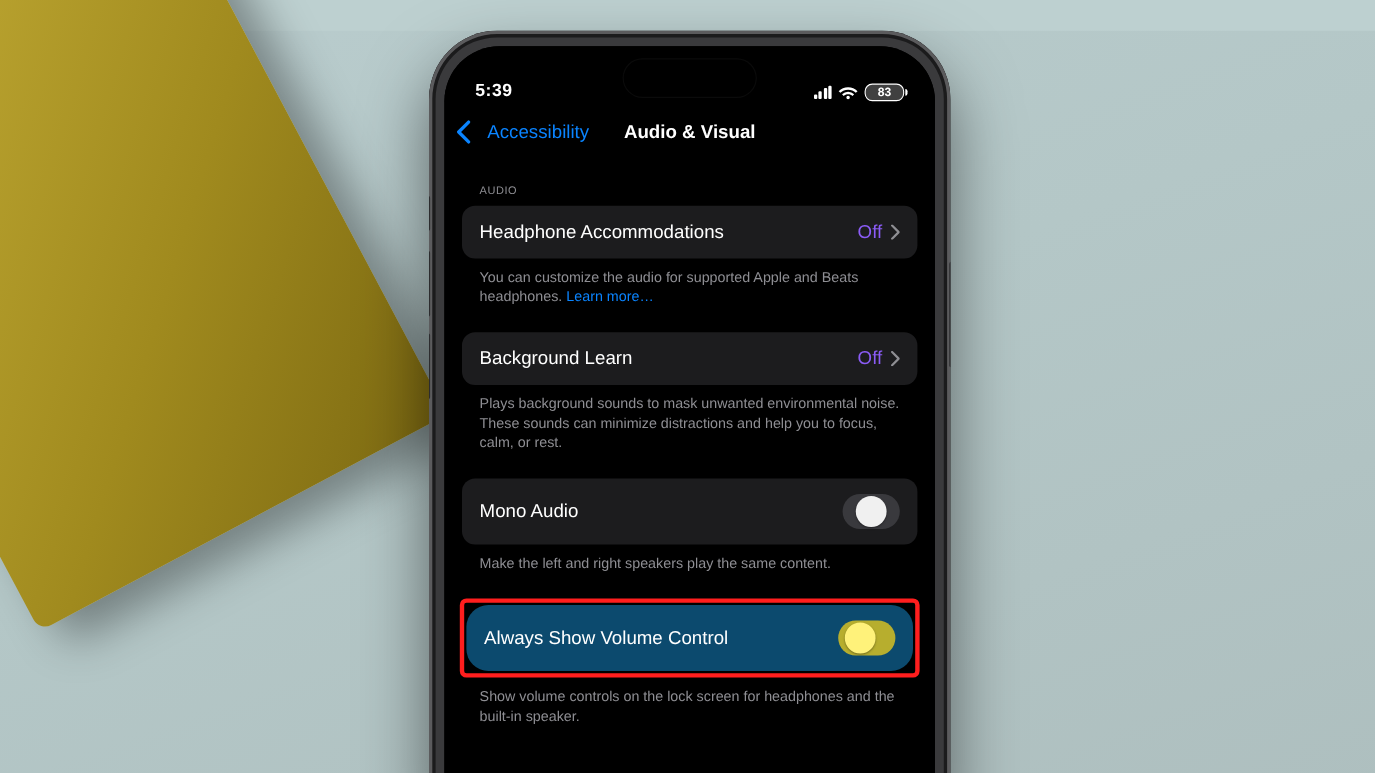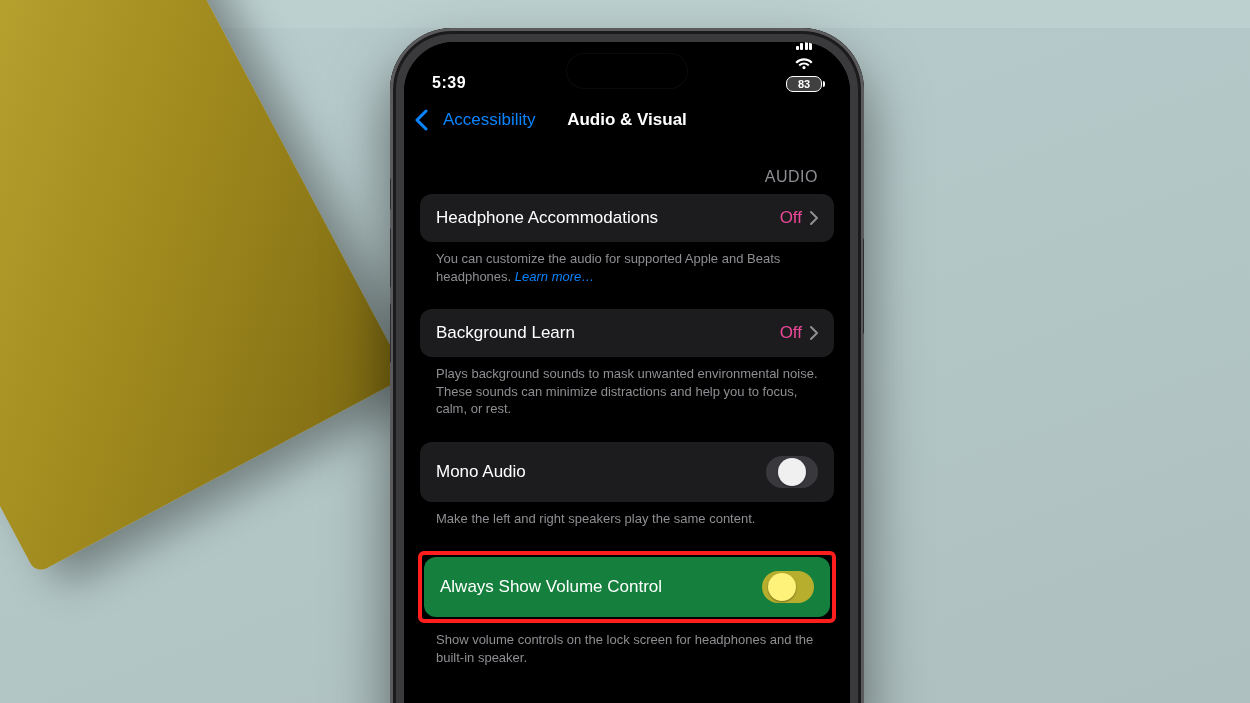--- a/index.html
+++ b/index.html
@@ -103,21 +103,20 @@
     justify-content: space-between;
     font-size: 16px;
     font-weight: 600;
   }
   .statusbar .time { letter-spacing: .5px; padding-bottom: 6px; }
   .statusbar .right {
     display: flex;
     align-items: center;
     gap: 6px;
     padding-bottom: 6px;
-    flex-direction: column;
   }
   
   .cell {
     display: inline-flex; align-items: flex-end; gap: 1.5px; height: 12px;
   }
   .cell i {
     display: block; width: 3px; background: #fff; border-radius: 1px;
   }
   .cell i:nth-child(1){height:4px}
   .cell i:nth-child(2){height:7px}
@@ -170,48 +169,47 @@
     pointer-events: none;
   }
 
   
   .content {
     padding: 12px 16px 0;
     font-size: 17px;
   }
   .section-label {
     color: #8e8e93;
-    font-size: 16px;
+    font-size: 10px;
     letter-spacing: .5px;
     padding: 14px 16px 8px;
-    text-align: right;
   }
   .cell-row {
     background: #1c1c1e;
     border-radius: 12px;
     padding: 14px 16px;
     display: flex;
     align-items: center;
     justify-content: space-between;
     cursor: pointer;
   }
   .cell-row .label { color: #fff; }
   .cell-row .trail {
     display: flex; align-items: center; gap: 8px;
-    color: #ec4899;
+    color: #8b5cf6;
     font-size: 17px;
   }
   .chev svg { display:block; }
   .footer-note {
     color: #8e8e93;
     font-size: 13px;
     line-height: 1.35;
     padding: 8px 16px 0;
   }
-  .footer-note a { color: #0a84ff; text-decoration: none; font-style: italic; }
+  .footer-note a { color: #0a84ff; text-decoration: none; }
 
   .spacer { height: 24px; }
 
   
   .toggle {
     width: 52px; height: 32px; border-radius: 16px;
     background: #39393d;
     position: relative;
     flex: none;
     cursor: pointer;
@@ -226,21 +224,22 @@
   .toggle.partial .knob { left: 12px; background: #f0f0f0; } 
 
   
   .highlighted-wrap {
     border: 4px solid #ff1e1e;
     border-radius: 6px;
     padding: 2px;
     margin: 0 -2px;
   }
   .highlighted-wrap .cell-row {
-    background: #15803d; 
+    background: #0c4a6e; 
+    border-radius: 20px;
   }
   .highlighted-wrap .toggle { background: #b7ae2e; }
   .highlighted-wrap .toggle .knob { background: #fff27a; left: 6px; }
 
   
   .sidebtn {
     position:absolute; background:#2c2c2e; border-radius:3px;
   }
   .sidebtn.l1{ left:-3px; top:150px; width:4px; height:32px;}
   .sidebtn.l2{ left:-3px; top:200px; width:4px; height:60px;}

